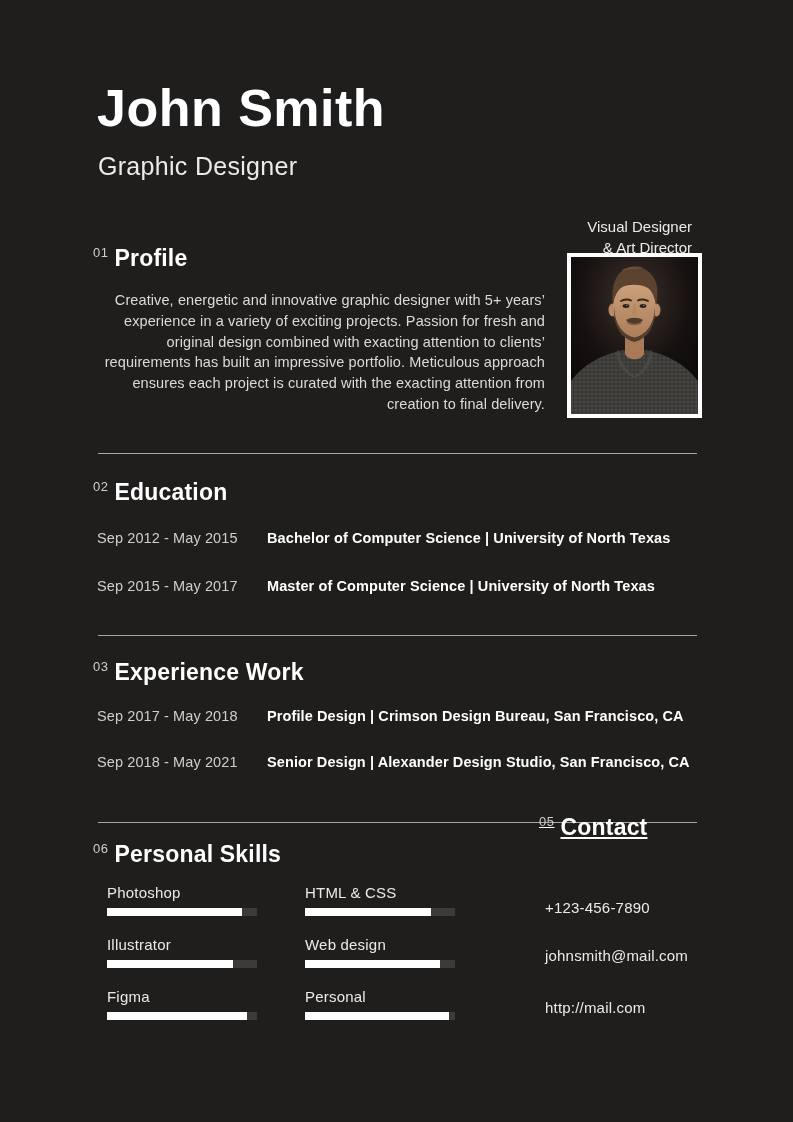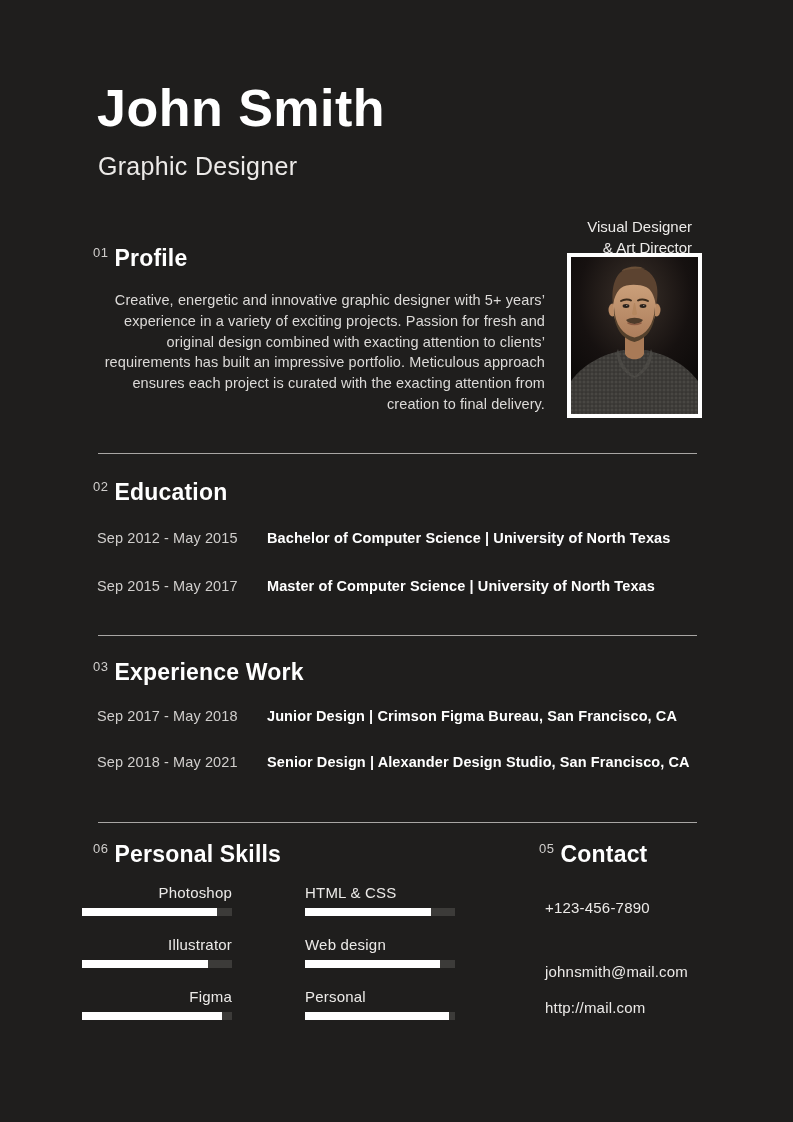--- a/index.html
+++ b/index.html
@@ -45,21 +45,21 @@
     color: var(--text-dim, #d0cecc);
   }
   .sec-title {
     font-size: 23px; font-weight: 700; letter-spacing: 0.2px;
     color: var(--text-bright, #fff);
   }
   #profile-head   { left: 73px; top: 245px; }
   #education-head { left: 73px; top: 479px; }
   #experience-head{ left: 73px; top: 659px; }
   #skills-head    { left: 73px; top: 841px; }
-  #contact-head   { left: 519px; top: 841px; }
+  #contact-head   { left: 519px; top: 814px; text-decoration: underline; }
 
   
   .profile-text {
     position: absolute; left: 97px; top: 290px; width: 448px;
     font-size: 14.5px; line-height: 20.8px; letter-spacing: 0.1px;
     color: var(--text-body, #dcdad8);
     text-align: right;
   }
   .photo-frame {
     position: absolute; left: 567px; top: 253px;
@@ -96,34 +96,34 @@
   
   .skill { position: absolute; width: 150px; }
   .skill-label {
     font-size: 15px; color: var(--text-soft, #e8e6e4); letter-spacing: 0.2px;
   }
   .bar {
     margin-top: 7px; width: 150px; height: 8px;
     background: var(--bar-track, #3c3b39);
   }
   .bar-fill { height: 100%; background: var(--bar-fill, #ffffff); }
-  .skill.col0 { left: 82px; text-align: right; }
+  .skill.col0 { left: 107px; }
   .skill.col1 { left: 305px; }
   .skill.r0 { top: 884px; }
   .skill.r1 { top: 936px; }
   .skill.r2 { top: 988px; }
 
   
   .contact-item {
     position: absolute; left: 545px;
     font-size: 15px; letter-spacing: 0.2px;
     color: var(--text-soft, #e2e0de);
   }
   #contact-item-0 { top: 899px; }
-  #contact-item-1 { top: 947px; margin-top: 16px; }
+  #contact-item-1 { top: 947px; }
   #contact-item-2 { top: 999px; }
 </style>
 </head>
 <body>
 
 <div class="page" style="--bg: #1f1e1d; --text-bright: #ffffff; --text-soft: #eceae8; --text-body: #dcdad8; --text-dim: #d0cecc; --divider: #a8a6a4; --bar-track: #3c3b39; --bar-fill: #ffffff; --frame: #ffffff;">
 
   <h1 class="name">John Smith</h1>
   <div class="job-title">Graphic Designer</div>
   <div class="tagline">
@@ -204,21 +204,21 @@
   </div>
 
   <div class="divider" id="divider-2"></div>
 
   <div class="sec-head" id="experience-head">
     <span class="sec-num">03</span>
     <span class="sec-title">Experience Work</span>
   </div>
   <div class="row" id="exp-row-0">
     <span class="row-dates">Sep 2017 - May 2018</span>
-    <span class="row-desc">Junior Design | Crimson Figma Bureau, San Francisco, CA</span>
+    <span class="row-desc">Profile Design | Crimson Design Bureau, San Francisco, CA</span>
   </div>
   <div class="row" id="exp-row-1">
     <span class="row-dates">Sep 2018 - May 2021</span>
     <span class="row-desc">Senior Design | Alexander Design Studio, San Francisco, CA</span>
   </div>
 
   <div class="divider" id="divider-3"></div>
 
   <div class="sec-head" id="skills-head">
     <span class="sec-num">06</span>

